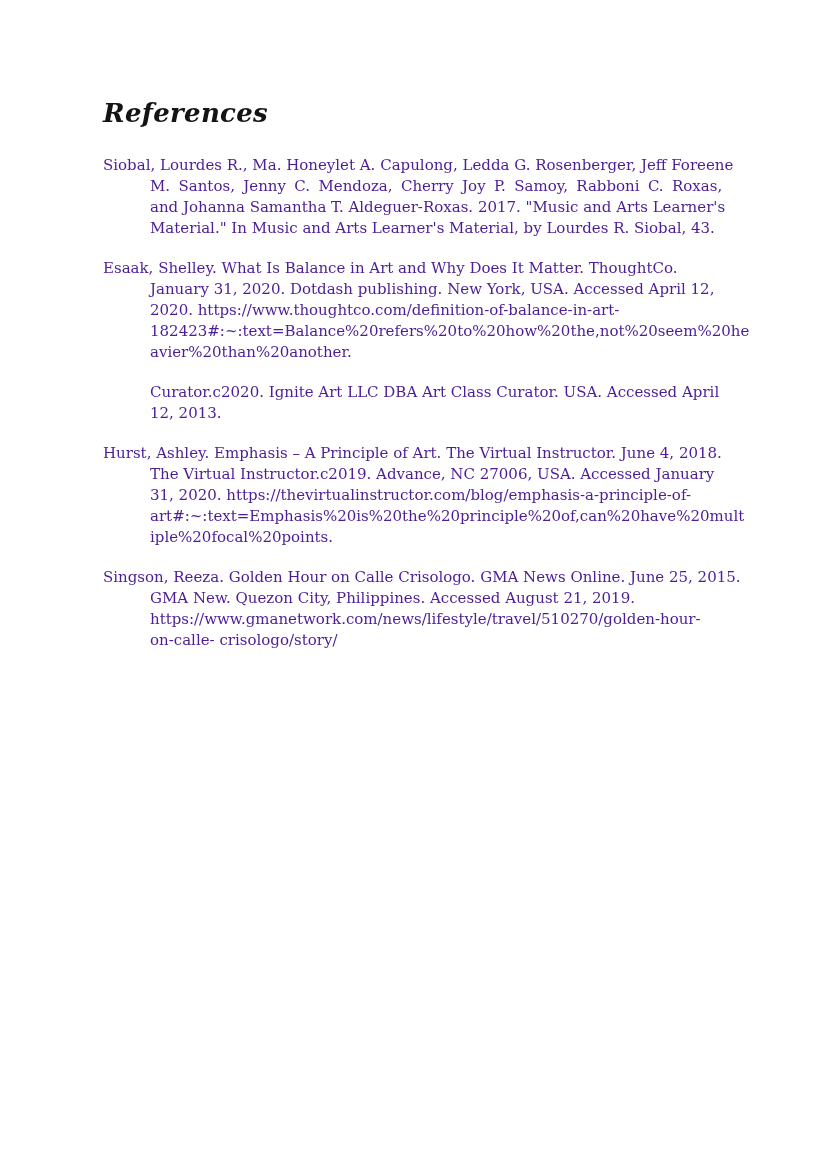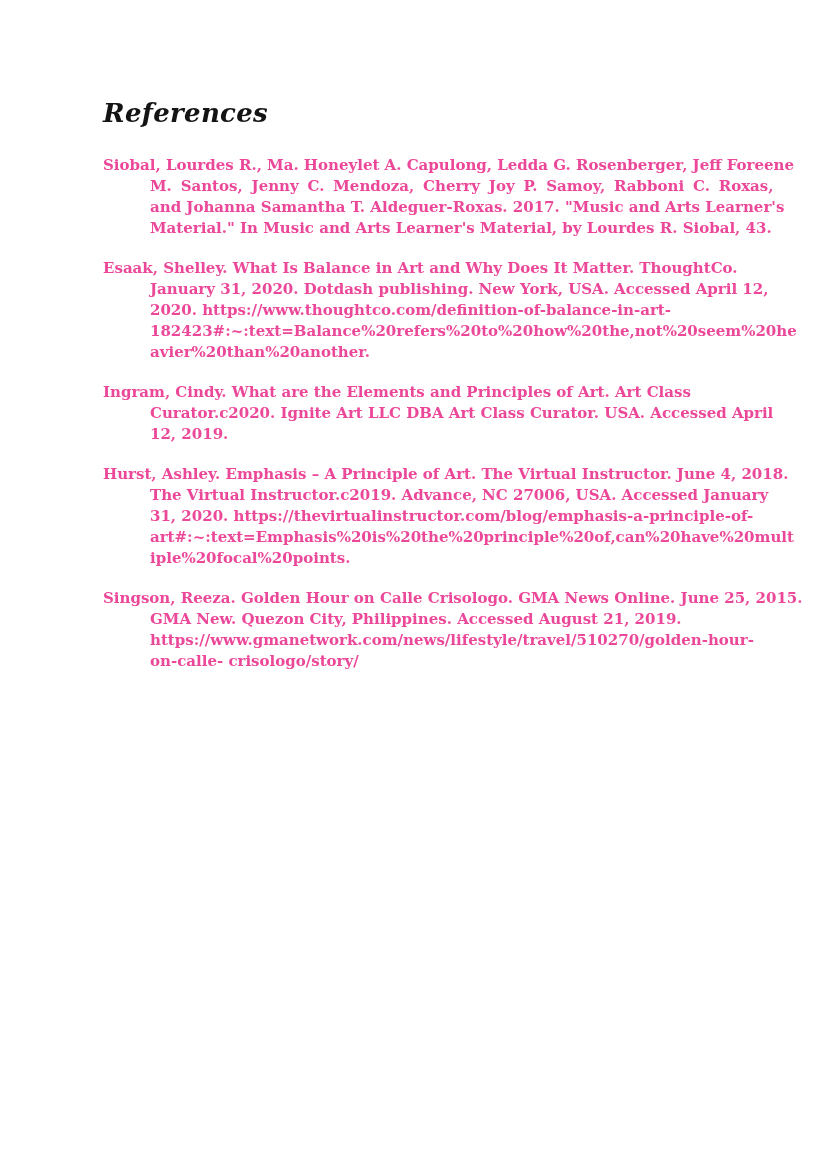--- a/index.html
+++ b/index.html
@@ -28,23 +28,22 @@
     line-height: 32px;
     font-weight: bold;
     font-style: italic;
     color: #141414;
     margin: 0 0 26px 0;
     letter-spacing: 0.3px;
   }
   .ref-entry {
     font-size: 15px;
     line-height: 21px;
-    color: #ec4899;
+    color: #4c1d95;
     margin-bottom: 19px;
-    font-weight: bold;
   }
   .ref-line {
     white-space: nowrap;
   }
   .ref-line.rest {
     padding-left: 47px;
   }
   
   .ref-entry[data-idx="0"] .ref-line[data-li="1"] {
     word-spacing: 3.6px;
@@ -91,23 +90,22 @@
           <div class="ref-line rest" data-li="3">Material." In Music and Arts Learner's Material, by Lourdes R. Siobal, 43.</div>
         </div>
         <div class="ref-entry" data-idx="1">
           <div class="ref-line first" data-li="0">Esaak, Shelley. What Is Balance in Art and Why Does It Matter. ThoughtCo.</div>
           <div class="ref-line rest" data-li="1">January 31, 2020. Dotdash publishing. New York, USA. Accessed April 12,</div>
           <div class="ref-line rest" data-li="2">2020. https://www.thoughtco.com/definition-of-balance-in-art-</div>
           <div class="ref-line rest" data-li="3">182423#:~:text=Balance%20refers%20to%20how%20the,not%20seem%20he</div>
           <div class="ref-line rest" data-li="4">avier%20than%20another.</div>
         </div>
         <div class="ref-entry" data-idx="2">
-          <div class="ref-line first" data-li="0">Ingram, Cindy. What are the Elements and Principles of Art. Art Class</div>
           <div class="ref-line rest" data-li="1">Curator.c2020. Ignite Art LLC DBA Art Class Curator. USA. Accessed April</div>
-          <div class="ref-line rest" data-li="2">12, 2019.</div>
+          <div class="ref-line rest" data-li="2">12, 2013.</div>
         </div>
         <div class="ref-entry" data-idx="3">
           <div class="ref-line first" data-li="0">Hurst, Ashley. Emphasis – A Principle of Art. The Virtual Instructor. June 4, 2018.</div>
           <div class="ref-line rest" data-li="1">The Virtual Instructor.c2019. Advance, NC 27006, USA. Accessed January</div>
           <div class="ref-line rest" data-li="2">31, 2020. https://thevirtualinstructor.com/blog/emphasis-a-principle-of-</div>
           <div class="ref-line rest" data-li="3">art#:~:text=Emphasis%20is%20the%20principle%20of,can%20have%20mult</div>
           <div class="ref-line rest" data-li="4">iple%20focal%20points.</div>
         </div>
         <div class="ref-entry" data-idx="4">
           <div class="ref-line first" data-li="0">Singson, Reeza. Golden Hour on Calle Crisologo. GMA News Online. June 25, 2015.</div>

